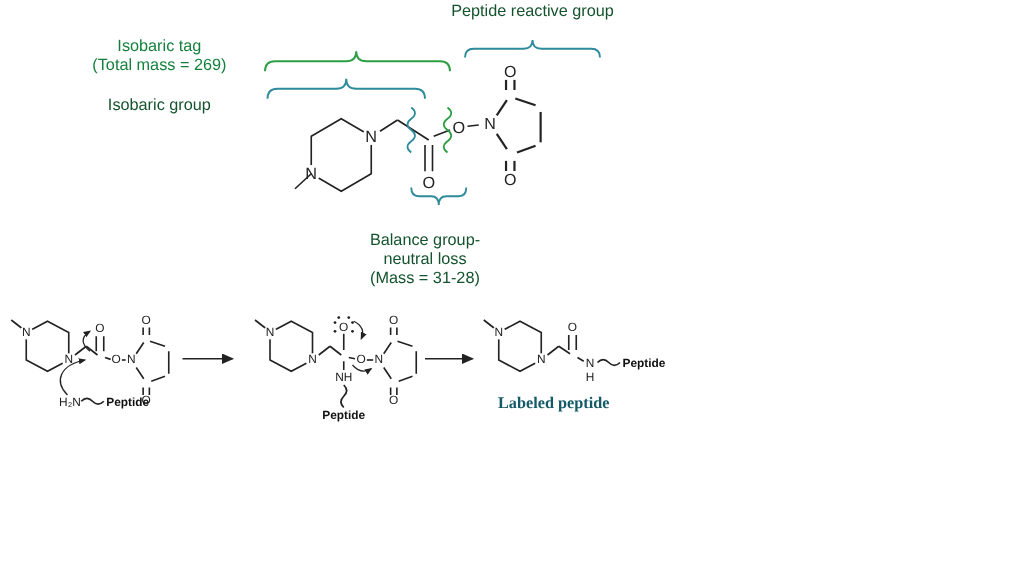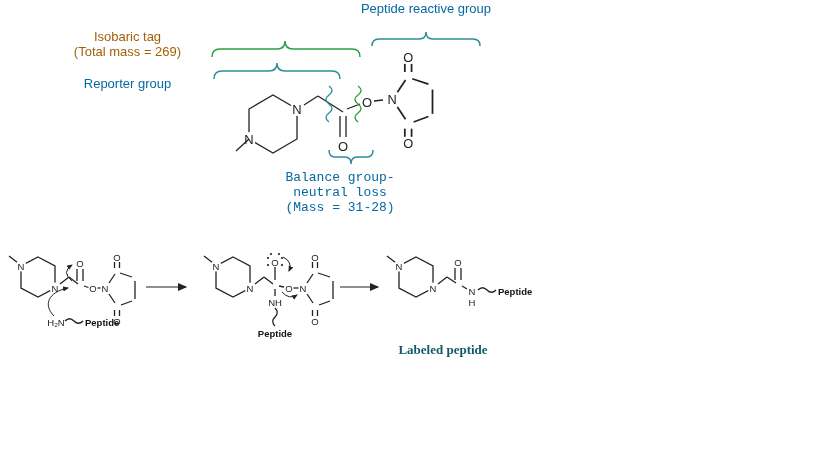--- a/index.html
+++ b/index.html
@@ -1,22 +1,22 @@
 <!DOCTYPE html>
 <html><head>
 <meta charset="utf-8">
 <style>
   html,body{margin:0;padding:0;background:#fff;}
   .page{position:relative;width:819px;height:460px;background:#ffffff;overflow:hidden;
         font-family:"Liberation Sans",sans-serif;}
   .ann{position:absolute;text-align:center;font-size:13px;line-height:15px;}
-  .teal{color:#0369a1;}
-  .green{color:#a16207;}
+  .teal{color:#14532d;}
+  .green{color:#15803d;}
   .product-label{position:absolute;text-align:center;font-family:"Liberation Serif",serif;
-        font-weight:bold;font-size:13px;color:#145A66;margin-top:28px;}
+        font-weight:bold;font-size:13px;color:#145A66;}
   svg{position:absolute;left:0;top:0;}
   .bond{stroke:#222222;stroke-width:1.3;fill:none;}
   .rxn{stroke:#222222;stroke-width:1.2;fill:none;}
   .mech{stroke:#222222;stroke-width:1;fill:none;}
   .brace{fill:none;stroke-width:1.5;}
   .squig{fill:none;stroke-width:1.4;}
   text.atom{font-family:"Liberation Sans",sans-serif;font-size:13px;fill:#222;
         text-anchor:middle;dominant-baseline:central;}
   text.atom-s{font-family:"Liberation Sans",sans-serif;font-size:9.5px;fill:#222;
         text-anchor:middle;dominant-baseline:central;}
@@ -32,24 +32,24 @@
   <div class="ann teal" style="left:331px;top:1px;width:190px;">
     <div>Peptide reactive group</div>
   </div>
 
   <div class="ann green" style="left:40px;top:29px;width:175px;">
     <div>Isobaric tag</div>
     <div>(Total mass = 269)</div>
   </div>
 
   <div class="ann teal" style="left:40px;top:76px;width:175px;">
-    <div>Reporter group</div>
+    <div>Isobaric group</div>
   </div>
 
-  <div class="ann teal" style="left:255px;top:170px;width:170px;font-family:Liberation Mono, monospace;">
+  <div class="ann teal" style="left:255px;top:184px;width:170px;">
     <div>Balance group-</div>
     <div>neutral loss</div>
     <div>(Mass = 31-28)</div>
   </div>
 
   <div class="product-label" style="left:378px;top:314px;width:130px;">Labeled peptide</div>
 
   <svg width="819" height="460" viewBox="0 0 819 460">
     <defs>
       <marker id="ah" markerWidth="9" markerHeight="9" refX="7" refY="3.5" orient="auto">

